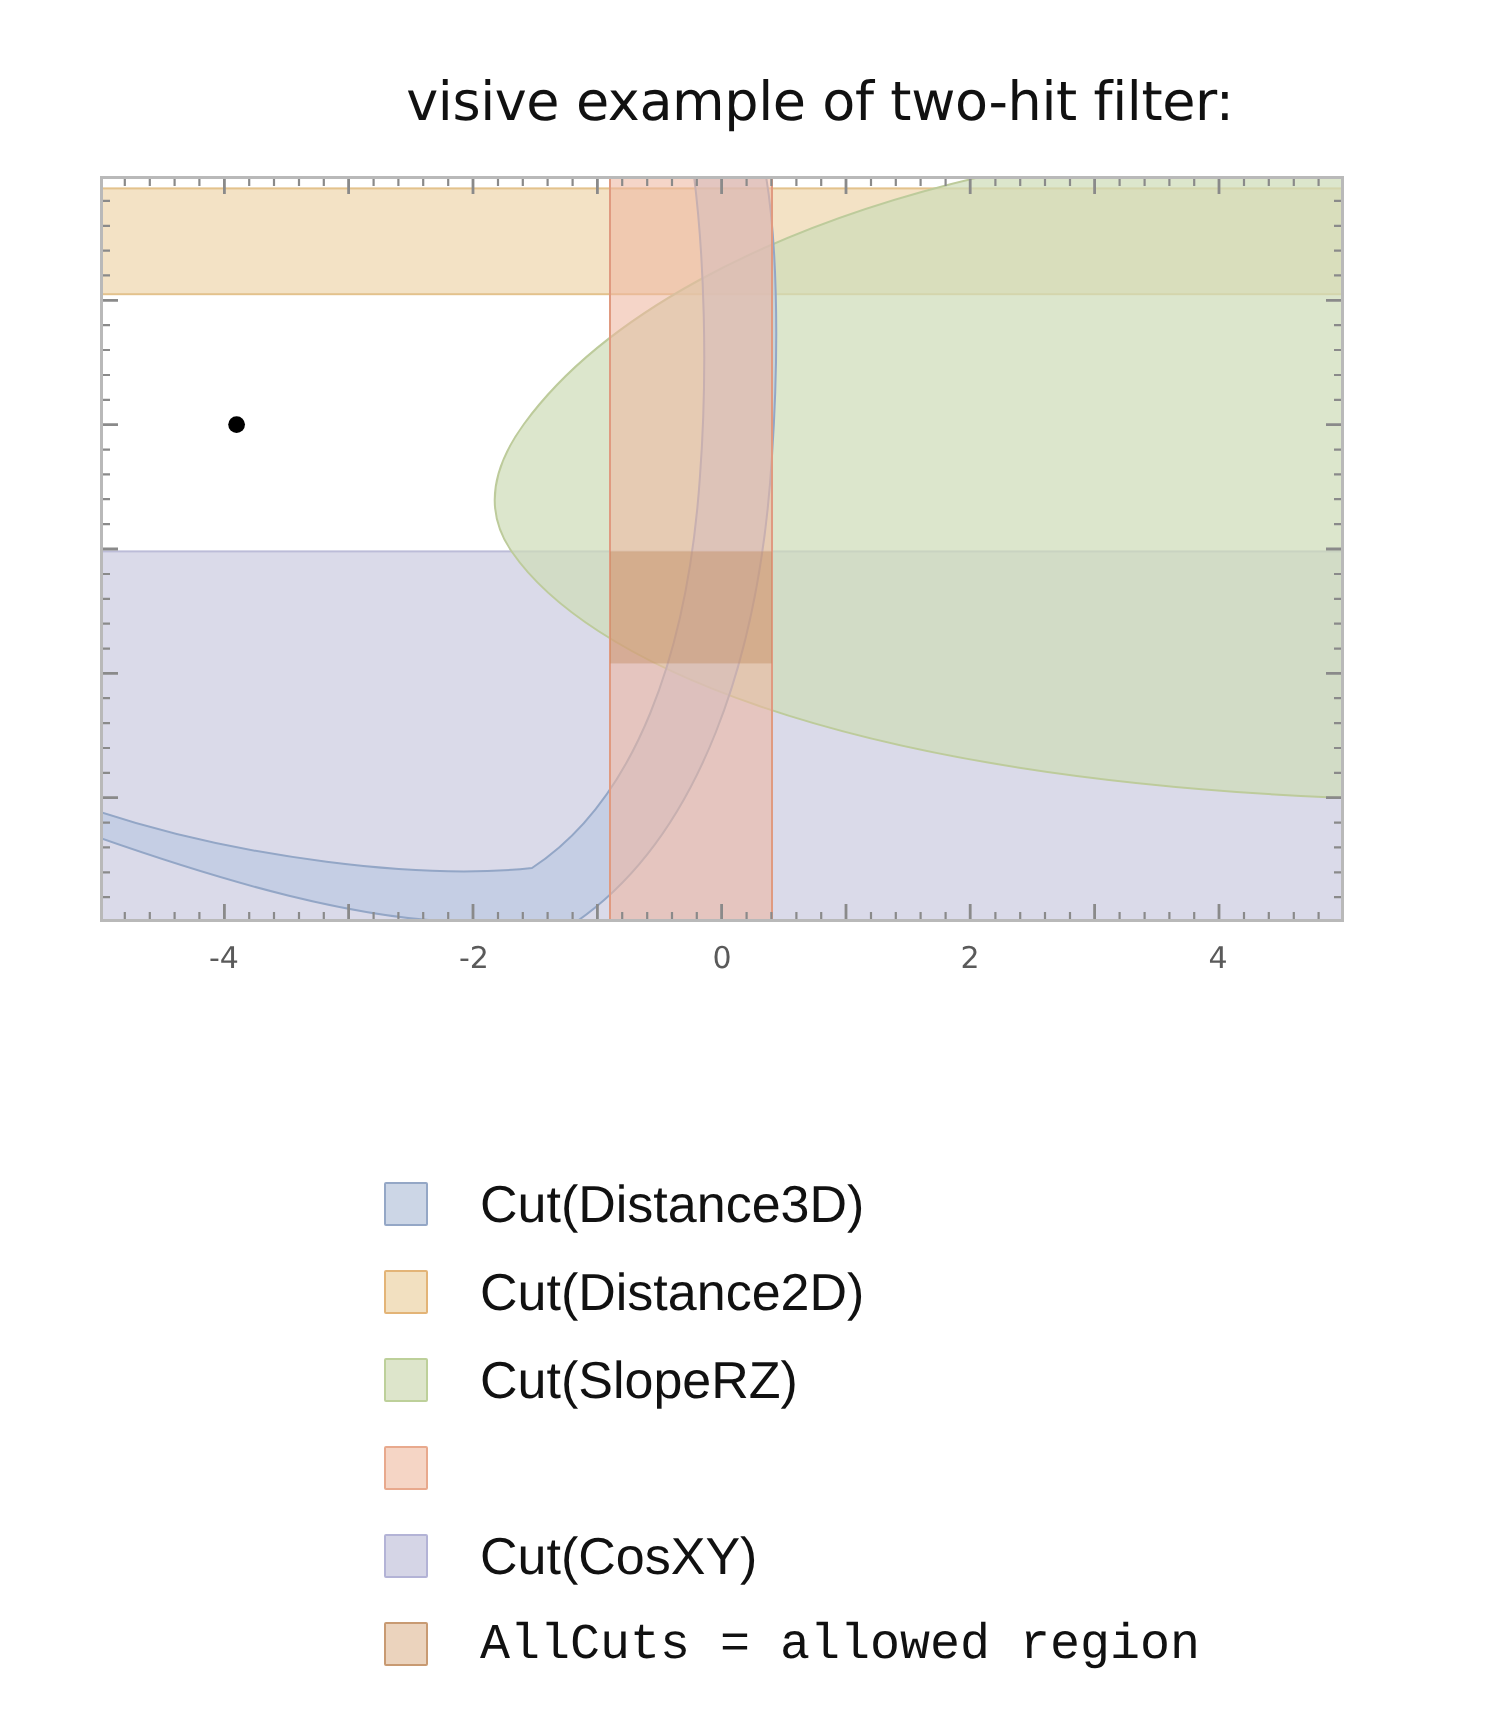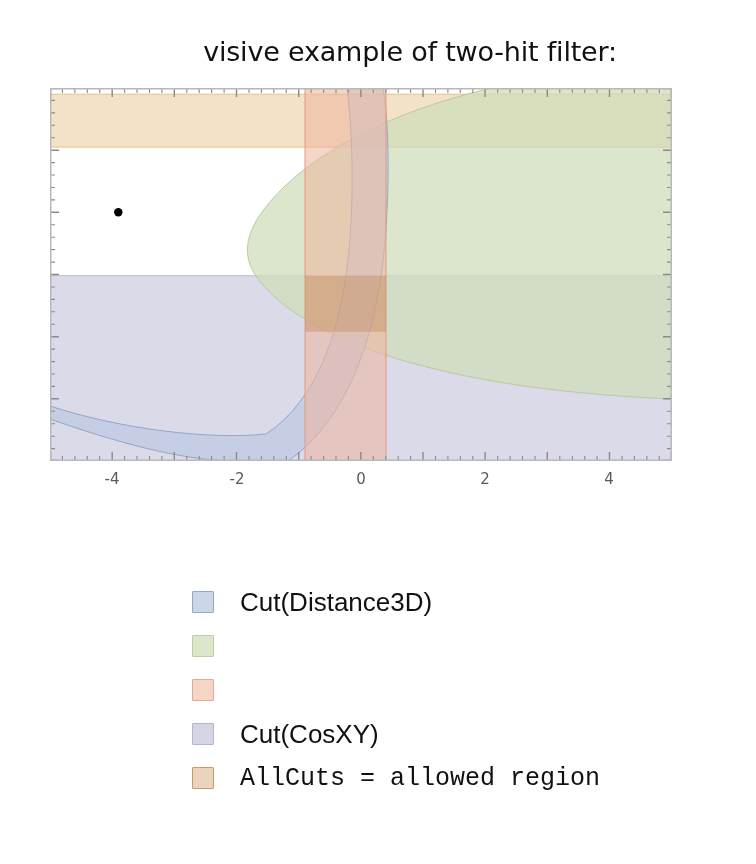--- a/index.html
+++ b/index.html
@@ -159,23 +159,28 @@
     <div class="axis-label xlab" style="left:559px;top:382px;">4</div>
   </div>
 
   <div class="legend">
 
     <div class="legend-row">
       <span class="swatch" style="background:#ccd6e6;border:1.5px solid #94a7c6;"></span>
       <span class="legend-text">Cut(Distance3D)</span>
     </div>
 
+    <div class="legend-row">
+      <span class="swatch" style="background:#f2e0c0;border:1.5px solid #e3b477;"></span>
+      <span class="legend-text">Cut(Distance2D)</span>
+    </div>
 
     <div class="legend-row">
       <span class="swatch" style="background:#dde5cb;border:1.5px solid #bdd09a;"></span>
+      <span class="legend-text">Cut(SlopeRZ)</span>
     </div>
 
     <div class="legend-row">
       <span class="swatch" style="background:#f5d5c5;border:1.5px solid #e8a98d;"></span>
     </div>
 
     <div class="legend-row">
       <span class="swatch" style="background:#d5d5e6;border:1.5px solid #b3b3d6;"></span>
       <span class="legend-text">Cut(CosXY)</span>
     </div>

